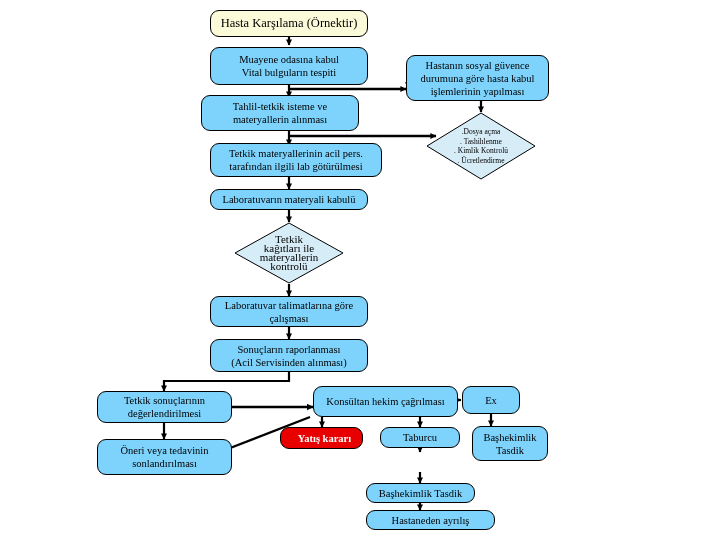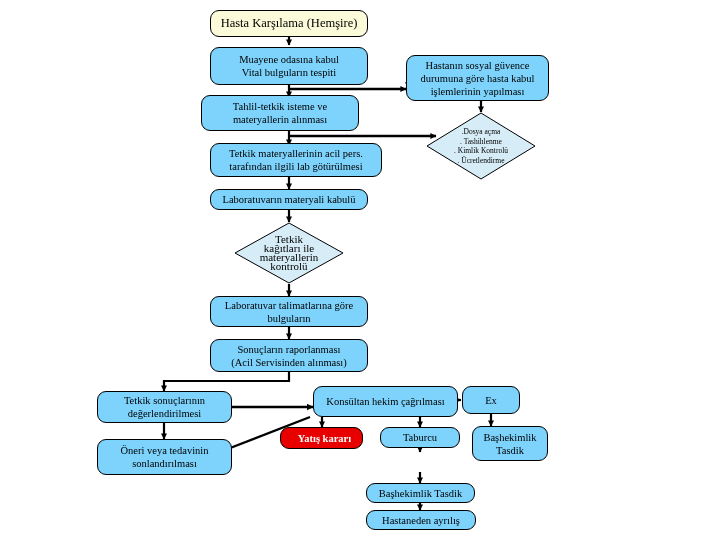--- a/index.html
+++ b/index.html
@@ -103,21 +103,21 @@
 
       <path d="M420,448 L420,452" marker-end="url(#ah)"></path>
 
       <path d="M420,472 L420,483" marker-end="url(#ah)"></path>
 
       <path d="M420,503 L420,510" marker-end="url(#ah)"></path>
     </g>
   </svg>
 
   <div class="node cream" style="left:210px;top:10px;width:158px;height:27px;">
-    <span style="white-space: pre-line;">Hasta Karşılama (Hemşire)</span>
+    <span style="white-space: pre-line;">Hasta Karşılama (Örnektir)</span>
   </div>
 
   <div class="node" style="left:210px;top:47px;width:158px;height:38px;">
     <span class="ml" style="white-space: pre-line;">Muayene odasına kabul
 Vital bulguların tespiti</span>
   </div>
 
   <div class="node" style="left:201px;top:95px;width:158px;height:36px;">
     <span class="ml" style="white-space: pre-line;">Tahlil-tetkik isteme ve
 materyallerin alınması</span>
@@ -153,21 +153,21 @@
       <polygon points="55,1 109,31 55,61 1,31" fill="#d6ecf7" stroke="#000" stroke-width="1"></polygon>
     </svg>
     <span class="dtext" style="white-space: pre-line;">Tetkik
 kağıtları ile
 materyallerin
 kontrolü</span>
   </div>
 
   <div class="node" style="left:210px;top:296px;width:158px;height:31px;">
     <span class="ml" style="white-space: pre-line;">Laboratuvar talimatlarına göre
-bulguların</span>
+çalışması</span>
   </div>
 
   <div class="node" style="left:210px;top:339px;width:158px;height:33px;">
     <span class="ml" style="white-space: pre-line;">Sonuçların raporlanması
 (Acil Servisinden alınması)</span>
   </div>
 
   <div class="node" style="left:97px;top:391px;width:135px;height:32px;">
     <span class="ml" style="white-space: pre-line;">Tetkik sonuçlarının
 değerlendirilmesi</span>
@@ -197,17 +197,17 @@
   <div class="node" style="left:472px;top:426px;width:76px;height:35px;">
     <span class="ml" style="white-space: pre-line;">Başhekimlik
 Tasdik</span>
   </div>
 
 
   <div class="node" style="left:366px;top:483px;width:109px;height:20px;">
     <span style="white-space: pre-line;">Başhekimlik  Tasdik</span>
   </div>
 
-  <div class="node" style="left:366px;top:510px;width:110px;height:20px;">
+  <div class="node" style="left:366px;top:510px;width:129px;height:20px;">
     <span style="white-space: pre-line;">Hastaneden ayrılış</span>
   </div>
 
 </div>
 
 </body></html>

